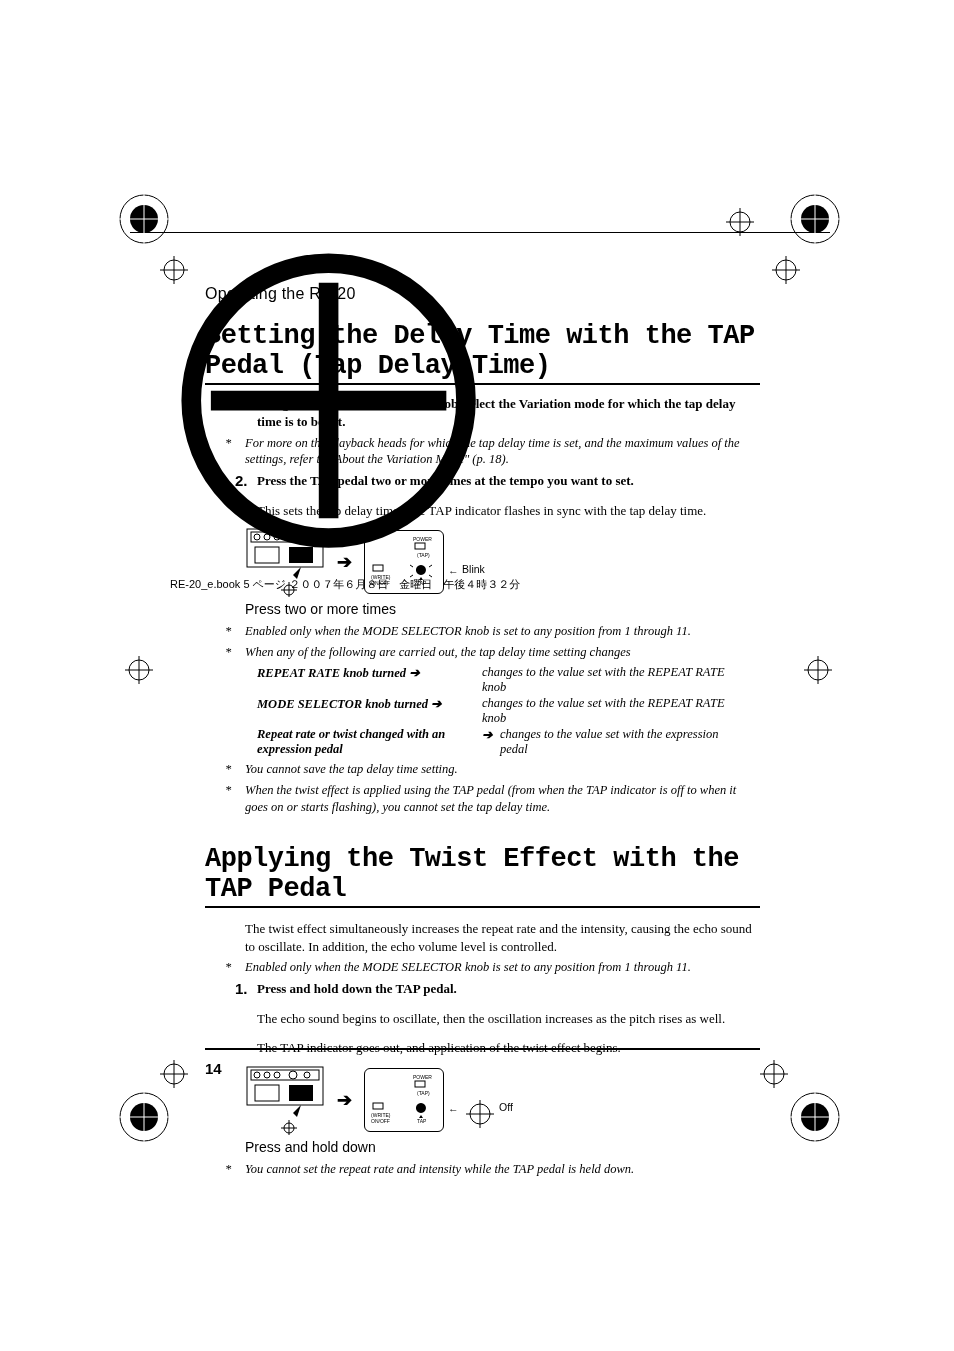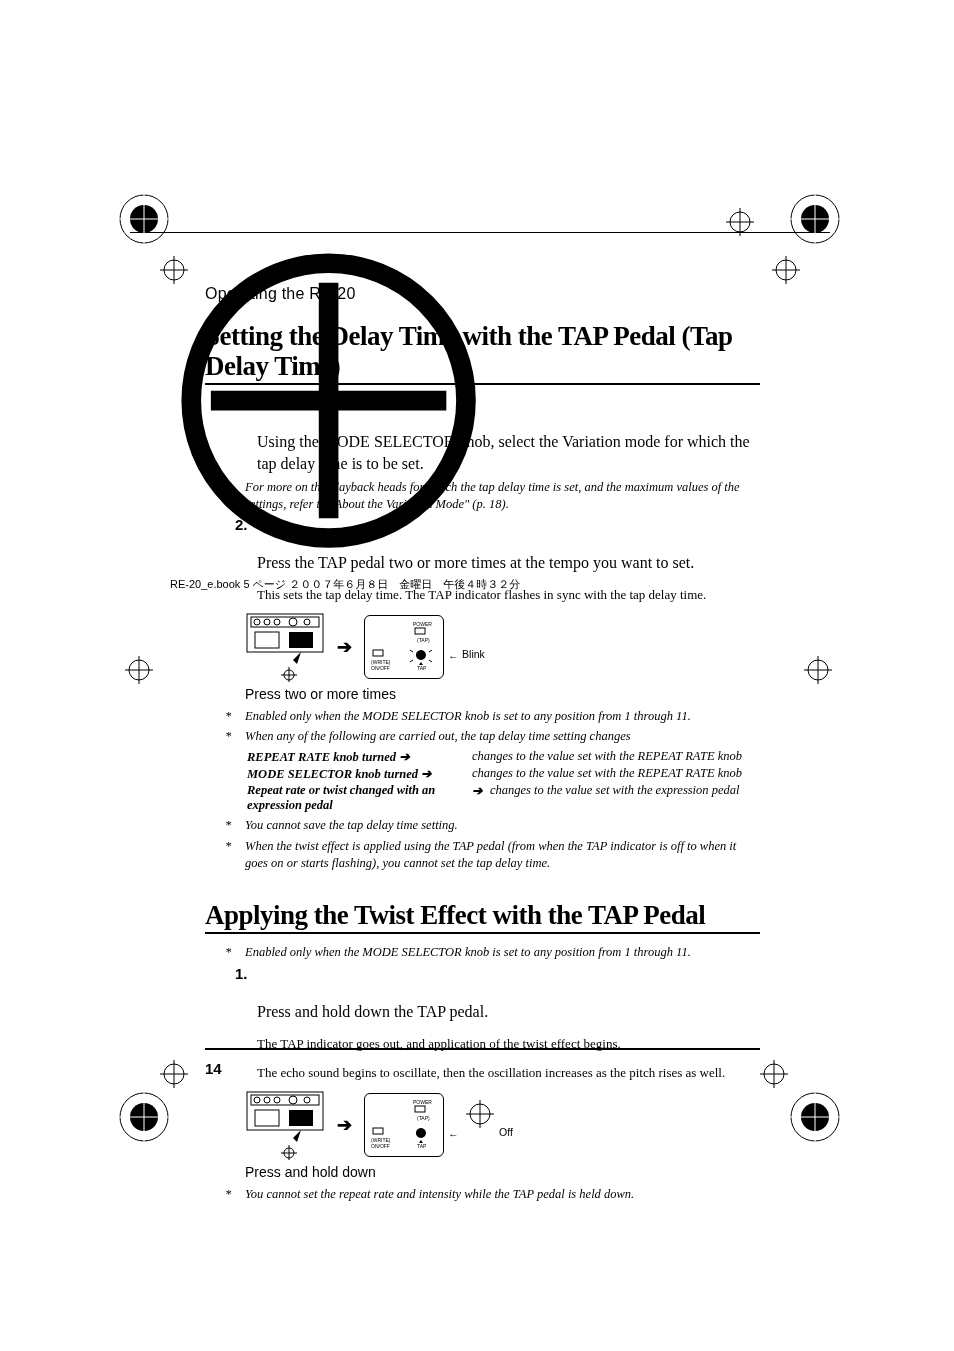--- a/index.html
+++ b/index.html
@@ -18,21 +18,21 @@
     top: 285px;
     width: 555px;
   }
   .running-header {
     font-family: Helvetica, Arial, sans-serif;
     font-size: 16px;
     margin-bottom: 18px;
     letter-spacing: 0.2px;
   }
   .heading-1 {
-    font-family: Liberation Serif, serif;
+    font-family: Liberation Mono, monospace;
     font-weight: 900;
     font-size: 27px;
     line-height: 1.12;
     letter-spacing: -0.5px;
     margin: 0 0 2px 0;
   }
   .heading-rule {
     border: none;
     border-top: 2.5px solid #000;
     margin: 2px 0 10px 0;
@@ -44,24 +44,23 @@
   }
   .step-number {
     font-family: "Futura", "Arial Black", Helvetica, sans-serif;
     font-weight: 900;
     font-size: 15px;
     width: 22px;
     flex-shrink: 0;
   }
   .step-text {
     font-family: "Book Antiqua", "Palatino Linotype", serif;
-    font-weight: 400;
-    font-size: 16px;
+    font-weight: 700;
+    font-size: 13px;
     line-height: 1.35;
-    margin-top: 36px;
   }
   .note {
     display: flex;
     margin: 4px 0 4px 0;
     padding-left: 20px;
     font-style: italic;
     font-family: "Book Antiqua", "Palatino Linotype", serif;
     font-size: 12.5px;
     line-height: 1.35;
   }
@@ -113,21 +112,21 @@
     font-size: 14px;
     margin-top: 4px;
   }
   .changes-table {
     padding-left: 40px;
     font-family: "Book Antiqua", "Palatino Linotype", serif;
     font-size: 12.5px;
   }
   .changes-row {
     display: flex;
-    margin: 1px 2px;
+    margin: 1px 12px;
     align-items: flex-start;
   }
   .changes-left {
     font-style: italic;
     font-weight: 700;
     width: 225px;
     flex-shrink: 0;
   }
   .changes-right {
     font-style: italic;
@@ -304,33 +303,34 @@
 
   <div class="note">
     <div class="note-star">*</div>
     <div>When the twist effect is applied using the TAP pedal (from when the TAP indicator is off to when it goes on or starts flashing), you cannot set the tap delay time.</div>
   </div>
 
   <div class="spacer-section"></div>
   <h1 class="heading-1">Applying the Twist Effect with the TAP Pedal</h1>
   <hr class="heading-rule">
 
+  <div class="body-text indent2" style="padding-left:40px;">The twist effect simultaneously increases the repeat rate and the intensity, causing the echo sound to oscillate. In addition, the echo volume level is controlled.</div>
 
   <div class="note">
     <div class="note-star">*</div>
     <div>Enabled only when the MODE SELECTOR knob is set to any position from 1 through 11.</div>
   </div>
 
   <div class="numbered-step">
     <div class="step-number">1.</div>
     <div class="step-text">Press and hold down the TAP pedal.</div>
   </div>
 
+  <div class="body-text">The echo sound begins to oscillate, then the oscillation increases as the pitch rises as well.</div>
   <div class="body-text">The TAP indicator goes out, and application of the twist effect begins.</div>
-  <div class="body-text">The echo sound begins to oscillate, then the oscillation increases as the pitch rises as well.</div>
 
   <div class="figure-block">
     <div class="fig-row">
       <svg class="pedal-svg" viewBox="0 0 80 70">
         <rect x="2" y="2" width="76" height="38" fill="none" stroke="#000"></rect>
         <rect x="6" y="5" width="68" height="10" fill="none" stroke="#000"></rect>
         <circle cx="12" cy="10" r="3" fill="none" stroke="#000"></circle>
           <circle cx="22" cy="10" r="3" fill="none" stroke="#000"></circle>
           <circle cx="32" cy="10" r="3" fill="none" stroke="#000"></circle>
         <circle cx="48" cy="10" r="4" fill="none" stroke="#000"></circle>

